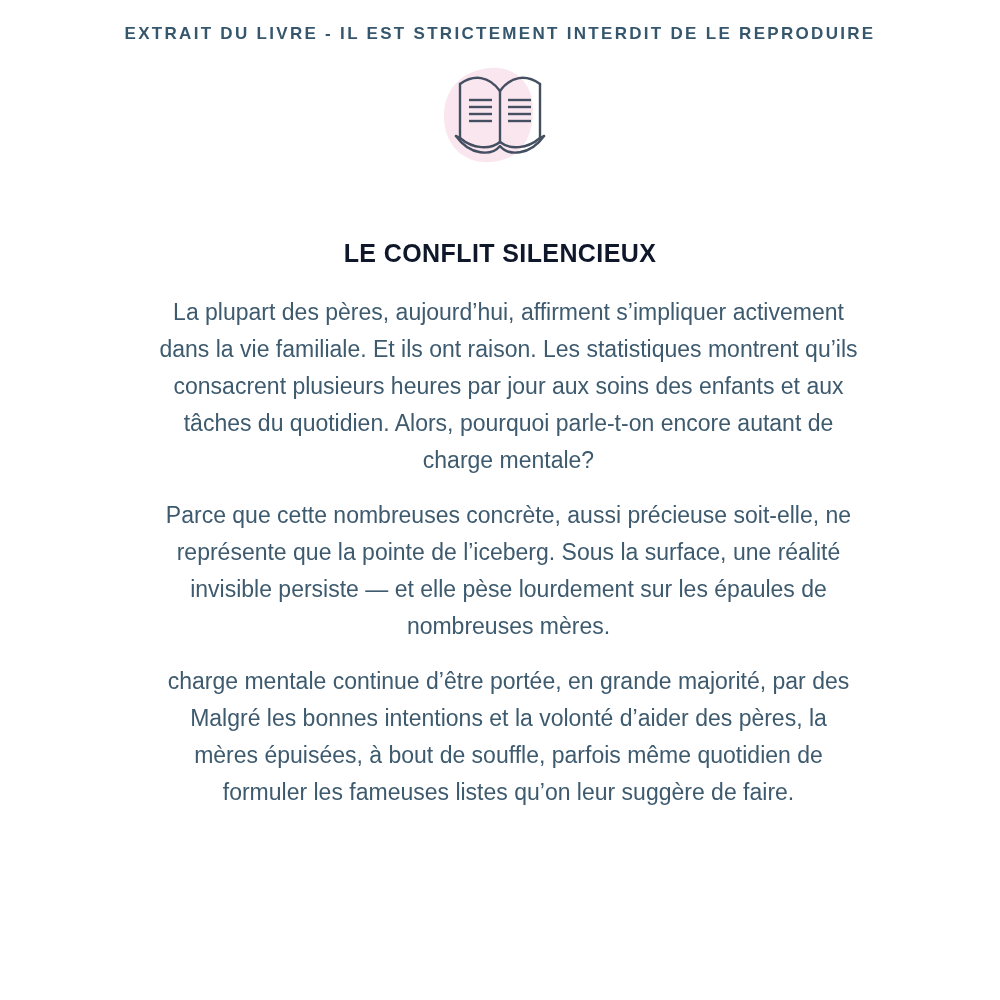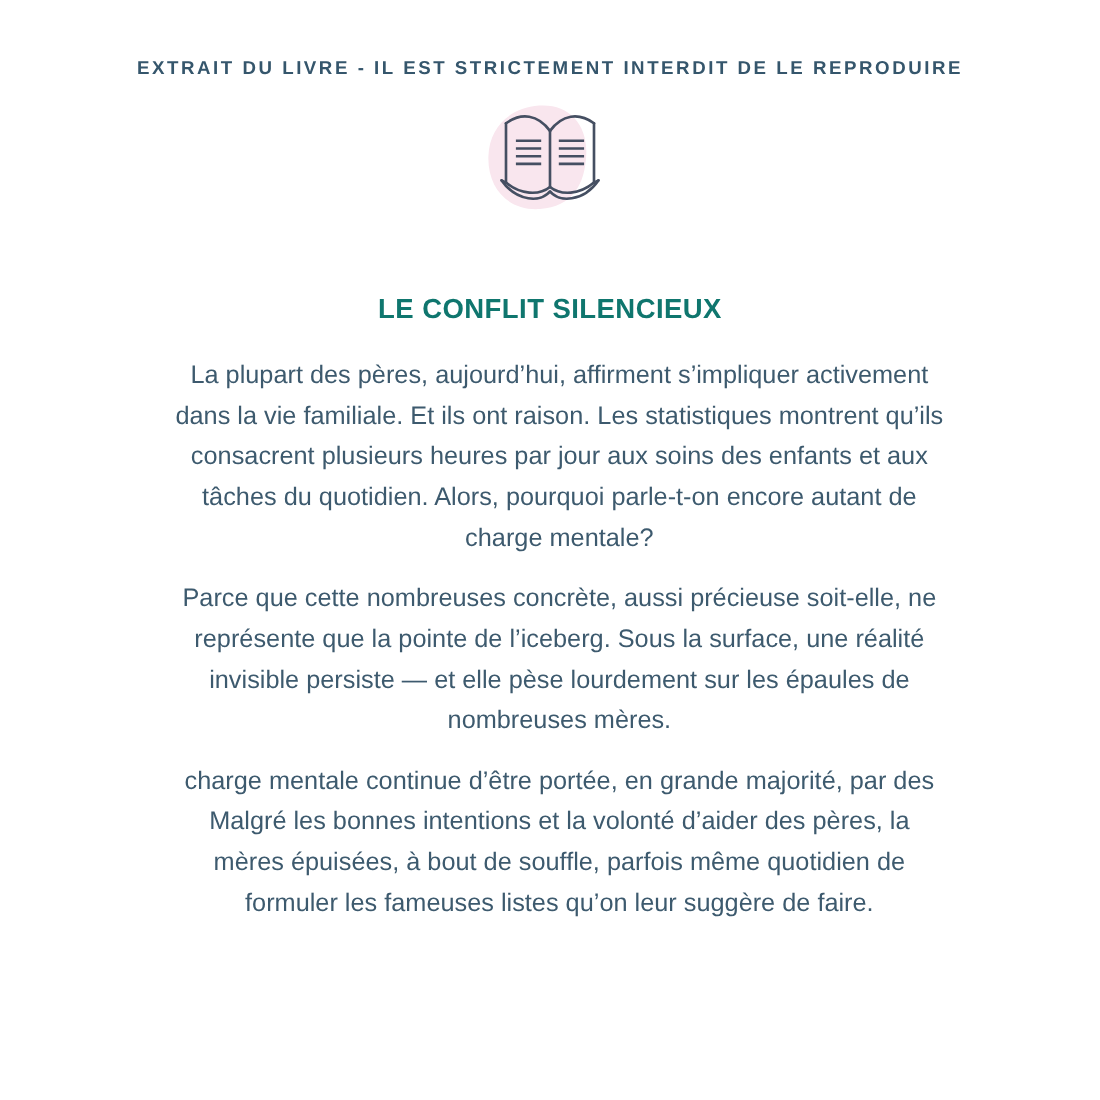--- a/index.html
+++ b/index.html
@@ -10,21 +10,21 @@
   .page {
     position: relative;
     width: 1000px;
     height: 1000px;
     margin: 0 auto;
     background: #ffffff;
     font-family: "Liberation Sans", sans-serif;
     overflow: hidden;
   }
   .notice {
-    padding-top: 52px;
+    padding-top: 24px;
     text-align: center;
     font-size: 17px;
     font-weight: 600;
     letter-spacing: 2.3px;
     color: #35566c;
     text-transform: uppercase;
   }
   .icon-wrap {
     margin: 20px auto 0 auto;
     width: 140px;
@@ -32,21 +32,21 @@
     display: flex;
     align-items: center;
     justify-content: center;
   }
   .article-title {
     margin-top: 70px;
     text-align: center;
     font-size: 25px;
     font-weight: 700;
     letter-spacing: 0.4px;
-    color: #0f766e;
+    color: #0f172a;
   }
   .article-body {
     margin-top: 26px;
     text-align: center;
     padding-left: 17px;
   }
   .para {
     margin: 0 0 18px 0;
   }
   .para .line {

